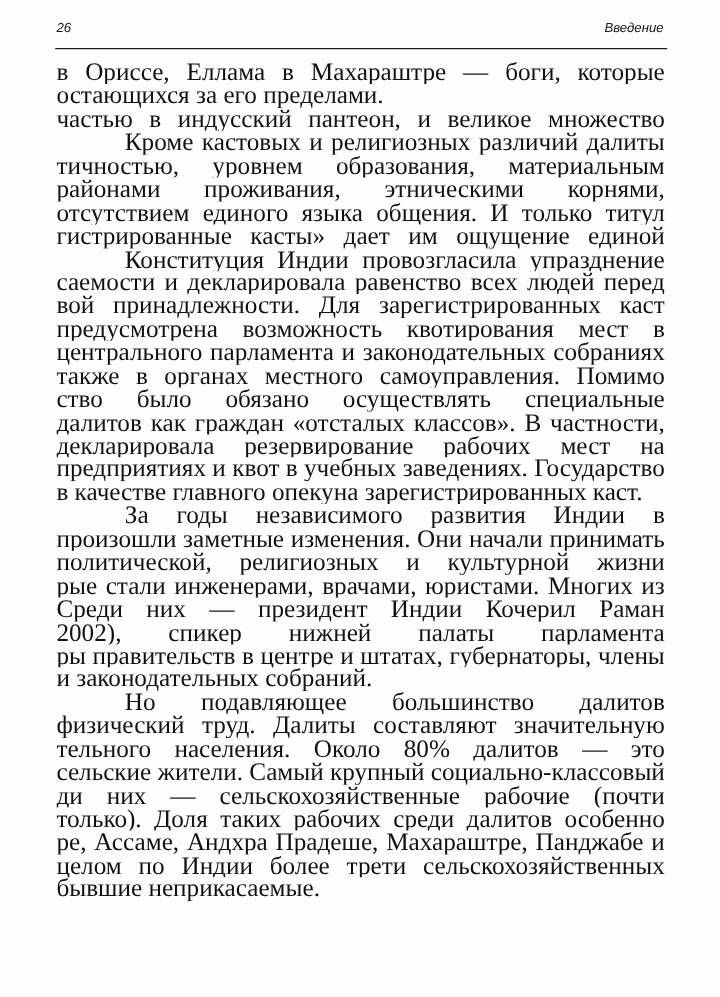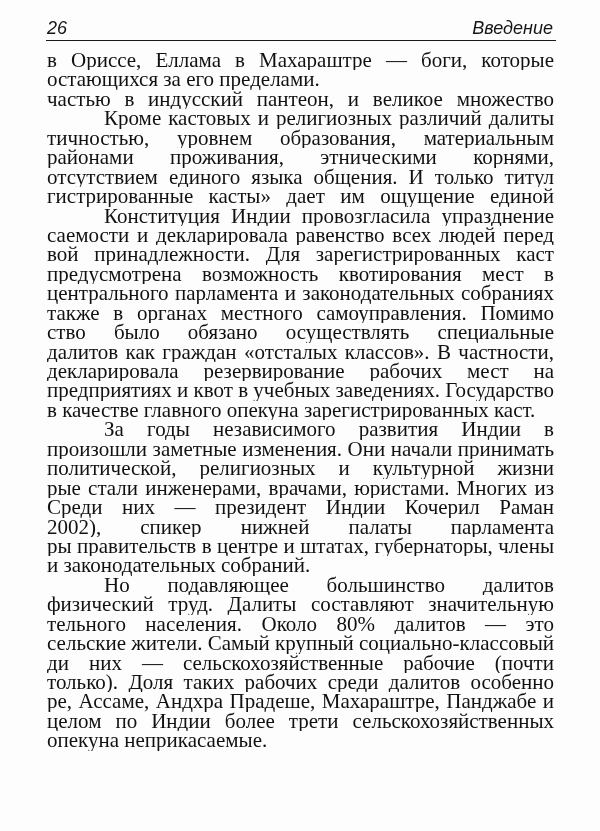--- a/index.html
+++ b/index.html
@@ -21,21 +21,21 @@
     background: #fdfdfd;
   }
   .running-head {
     position: absolute;
     left: 47px;
     top: 16px;
     width: 508px;
     height: 22px;
     font-family: "Liberation Sans", "DejaVu Sans", sans-serif;
     font-style: italic;
-    font-size: 18px;
+    font-size: 11px;
     color: #151515;
   }
   .running-head .page-num {
     position: absolute;
     left: 0;
     top: 2px;
   }
   .running-head .section {
     position: absolute;
     right: 2px;
@@ -129,17 +129,17 @@
 
     <div>
       <span class="line indent">Но подавляющее большинство далитов выполняют тяжелый</span>
       <span class="line">физический труд. Далиты составляют значительную часть самодея-</span>
       <span class="line">тельного населения. Около 80% далитов — это преимущественно</span>
       <span class="line">сельские жители. Самый крупный социально-классовый отряд сре-</span>
       <span class="line">ди них — сельскохозяйственные рабочие (почти половина всех за-</span>
       <span class="line">только). Доля таких рабочих среди далитов особенно велика в Биха-</span>
       <span class="line">ре, Ассаме, Андхра Прадеше, Махараштре, Панджабе и Керале. А в</span>
       <span class="line">целом по Индии более трети сельскохозяйственных рабочих — это</span>
-      <span class="line last">опекуна неприкасаемые.</span>
+      <span class="line last">бывшие неприкасаемые.</span>
     </div>
 
   </div>
 </div>
 
 </body></html>

